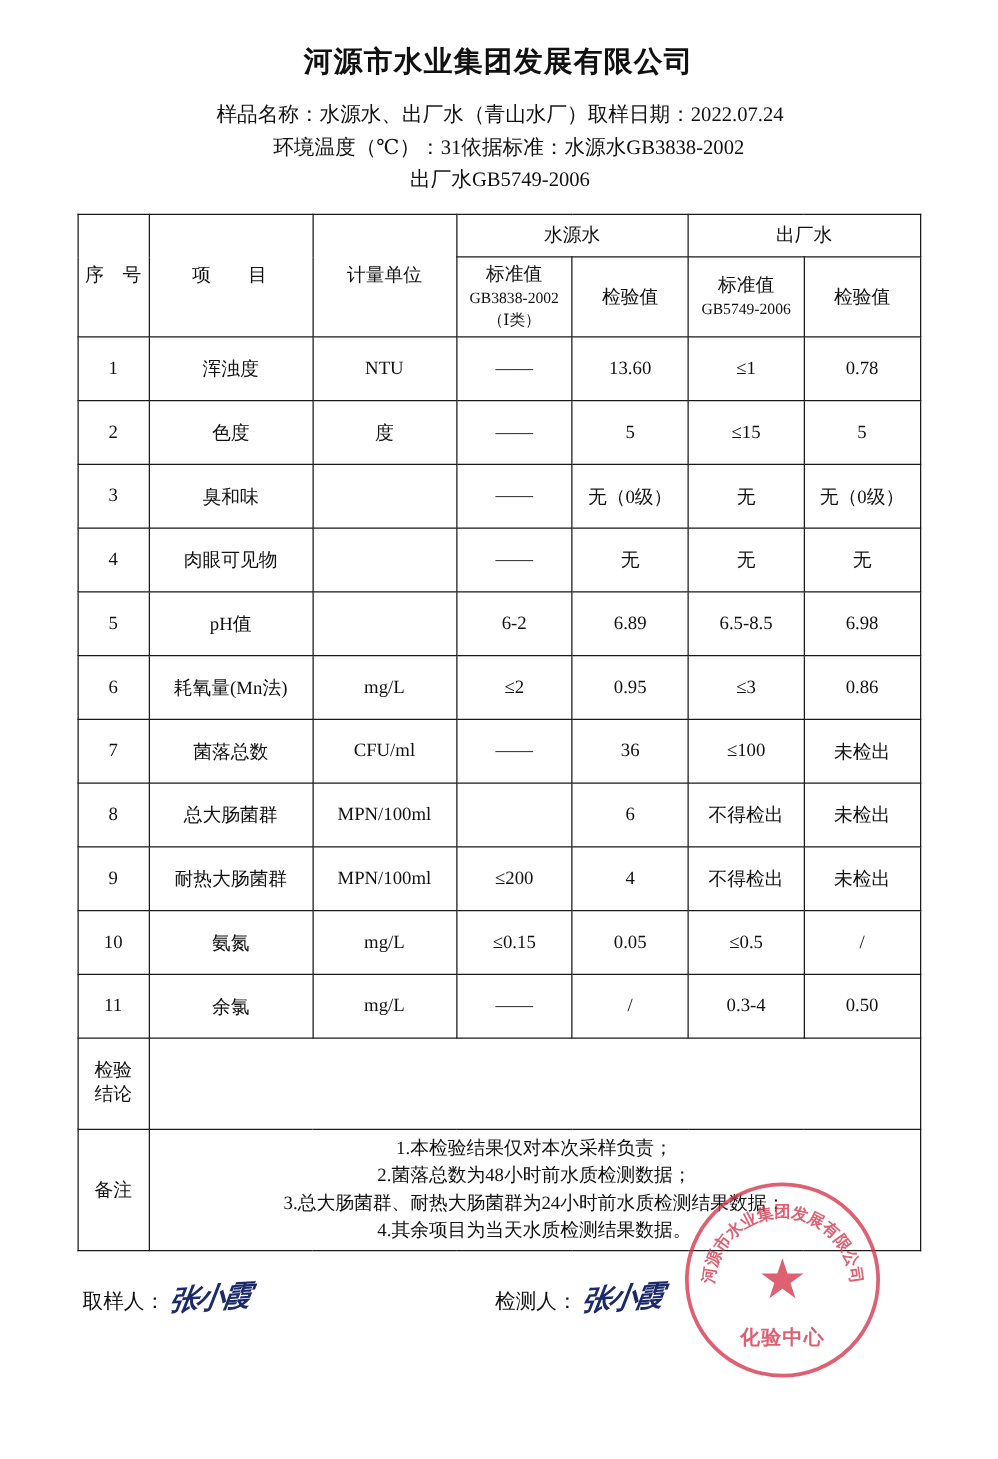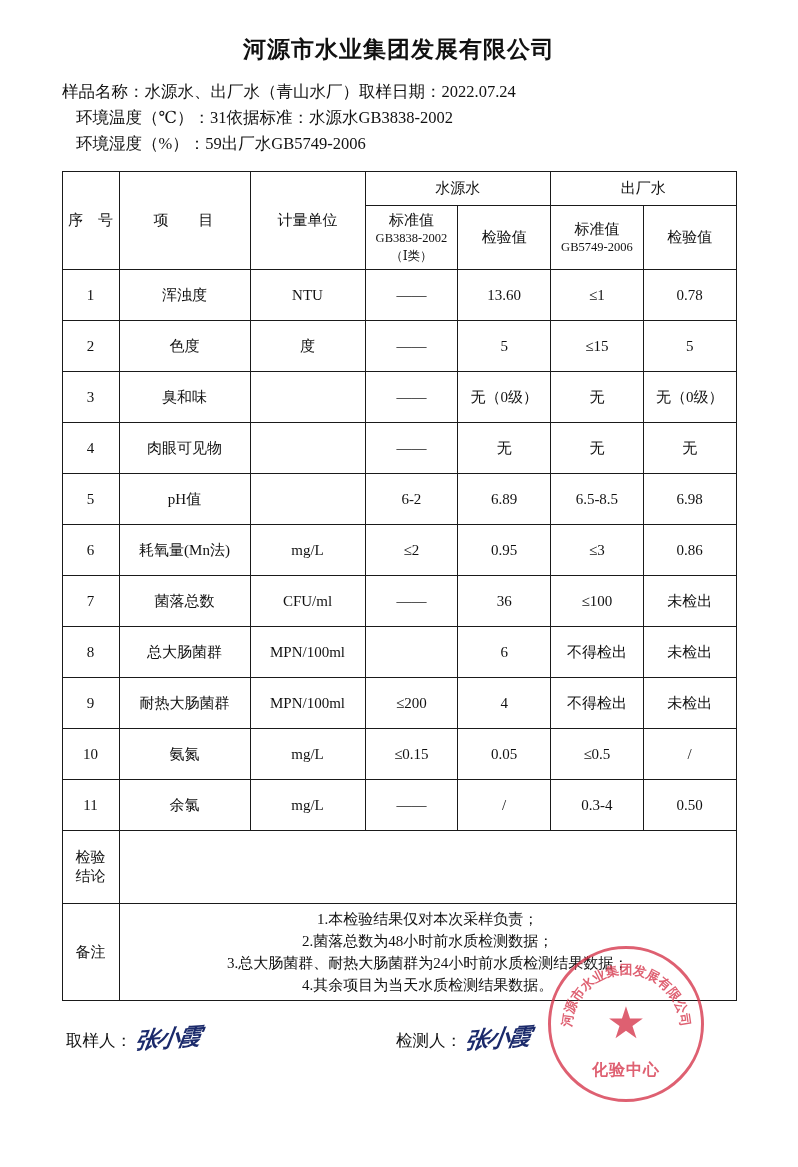--- a/index.html
+++ b/index.html
@@ -40,21 +40,21 @@
   }
   .meta {
     margin-top: 14px;
     padding-left: 62px;
     padding-right: 60px;
     font-size: 16.5px;
     line-height: 26px;
   }
   .meta-row {
     display: flex;
-    justify-content: flex-start;
+    justify-content: center;
     align-items: baseline;
   }
   .meta-left {
     white-space: nowrap;
   }
   .meta-right {
     white-space: nowrap;
   }
   .meta-row.indent .meta-left {
     padding-left: 14px;
@@ -194,21 +194,20 @@
   <div class="meta">
     <div class="meta-row">
       <span class="meta-left"><span>样品名称：</span><span>水源水、出厂水（青山水厂）</span></span>
       <span class="meta-right"><span>取样日期：</span><span>2022.07.24</span></span>
     </div>
     <div class="meta-row indent">
       <span class="meta-left"><span>环境温度（℃）：</span><span>31</span></span>
       <span class="meta-right"><span>依据标准：</span><span>水源水GB3838-2002</span></span>
     </div>
     <div class="meta-row indent">
-      <span class="meta-left"><span>环境湿度（%）：</span><span>59</span></span>
       <span class="meta-right">出厂水GB5749-2006</span>
     </div>
   </div>
 
   <table class="report">
     <tbody>
       <tr class="hdr-group">
         <td class="col-no" rowspan="2">序　号</td>
         <td class="col-item" rowspan="2" style="text-align:center;padding-left:0;">项　　目</td>
         <td class="col-unit" rowspan="2">计量单位</td>

